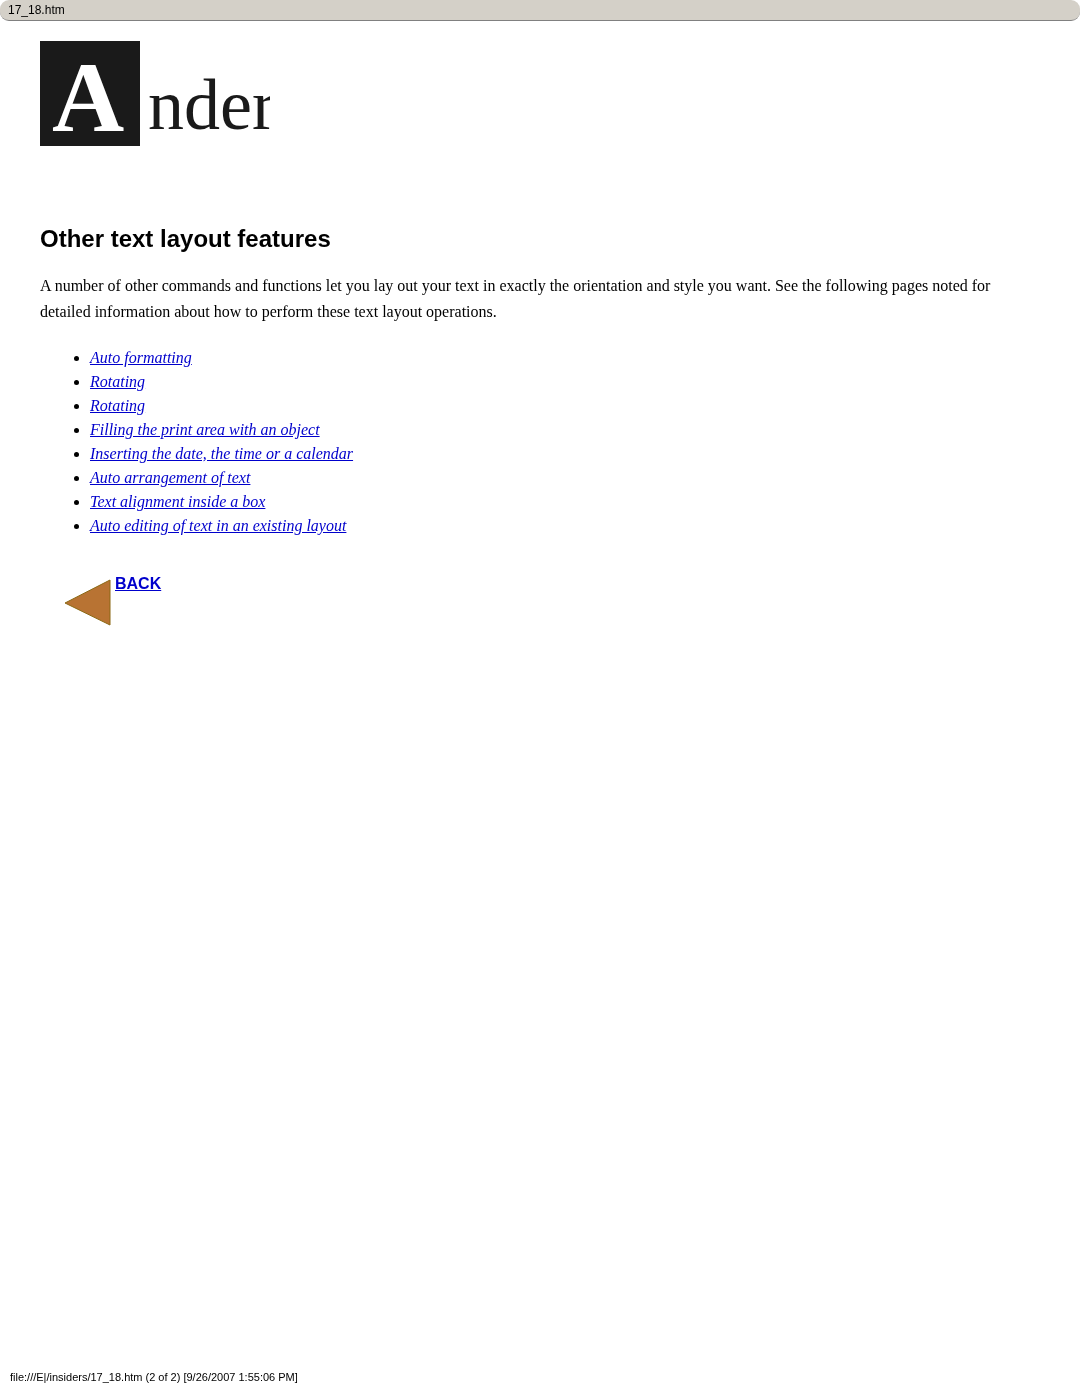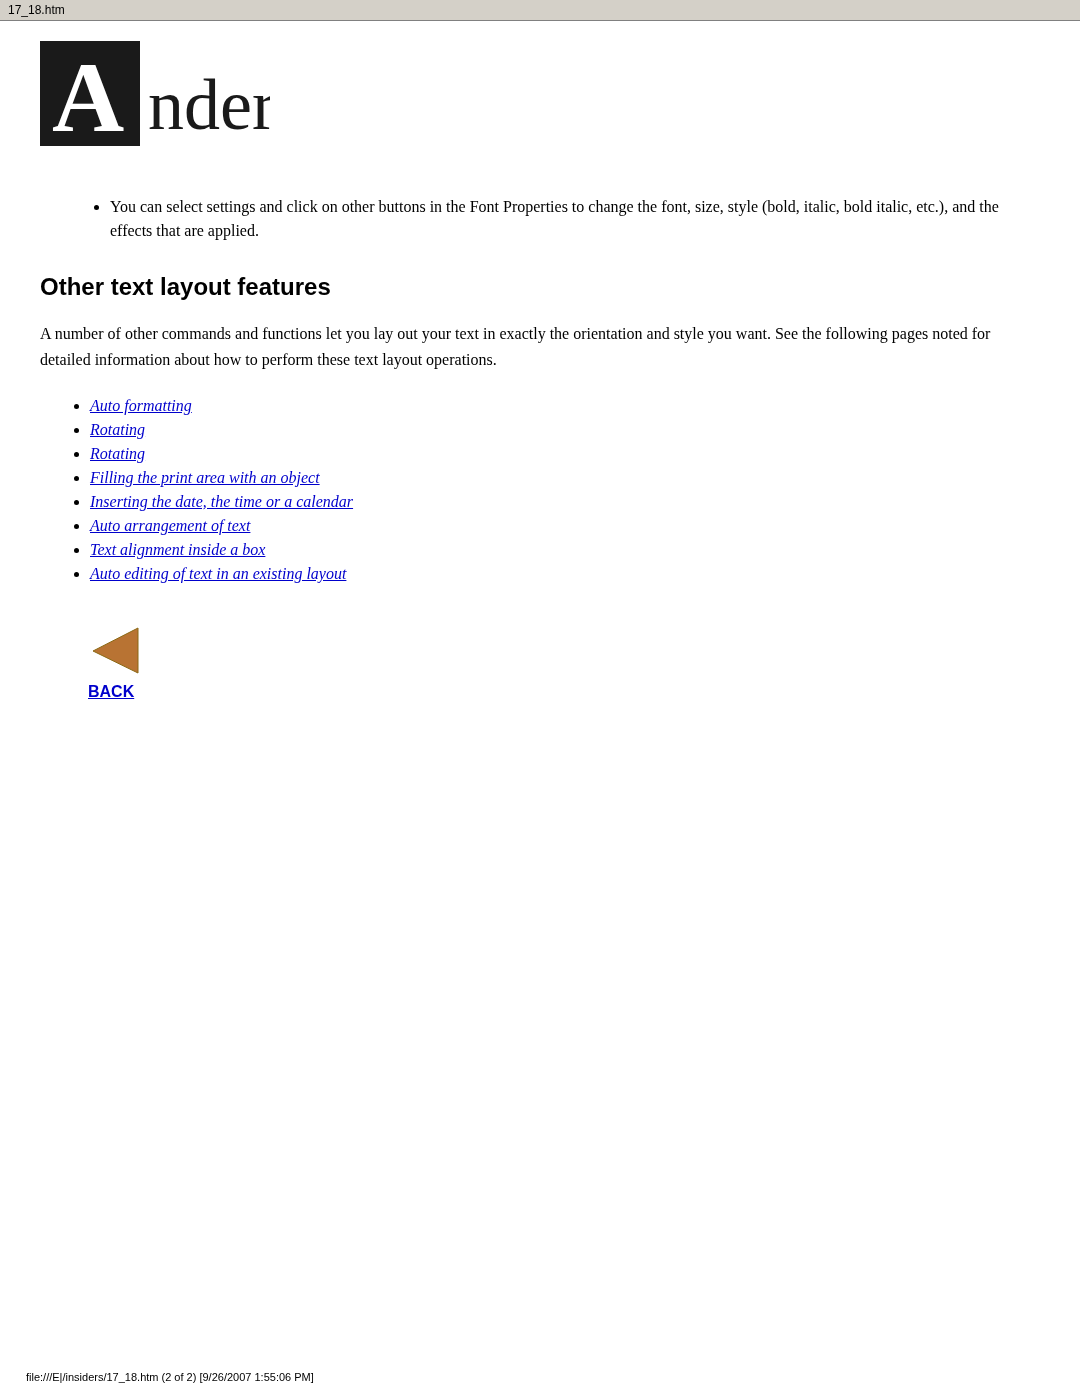--- a/index.html
+++ b/index.html
@@ -18,20 +18,21 @@
       position: relative;
     }
 
     .tab-bar {
       background: #d4d0c8;
       padding: 3px 8px;
       font-family: Arial, sans-serif;
       font-size: 12px;
       color: #000;
       border-bottom: 1px solid #808080;
+      border-radius: 9px;
     }
 
     .page-content {
       padding: 20px 40px 60px 40px;
     }
 
     .logo-svg {
       width: 230px;
       height: 110px;
     }
@@ -75,23 +76,22 @@
     }
 
     .link-list li a {
       color: #0000cc;
       text-decoration: underline;
       font-size: 16px;
       font-style: italic;
     }
 
     .back-section {
-      margin: 40px 0 20px 48px;
+      margin: 40px 0 20px 20px;
       display: flex;
-      flex-direction: column;
       align-items: flex-start;
     }
 
     .back-arrow {
       width: 55px;
       height: 55px;
       margin-bottom: 5px;
     }
 
     .back-link {
@@ -104,21 +104,20 @@
 
     .status-bar {
       position: absolute;
       bottom: 10px;
       left: 0;
       right: 0;
       padding: 4px 10px;
       font-family: Arial, sans-serif;
       font-size: 11px;
       color: #000;
-      margin-left: 16px;
     }
   </style>
 </head>
 <body>
 
 <div class="tab-bar">
   <span>17_18.htm</span>
 </div>
 
 <div style="margin: 20px 0 20px 40px;">
@@ -127,27 +126,20 @@
     <rect x="0" y="0" width="100" height="105" fill="#1a1a1a"></rect>
 
     <text x="12" y="90" font-family="Times New Roman, serif" font-size="100" font-weight="bold" fill="white">A</text>
 
     <text x="108" y="88" font-family="Times New Roman, serif" font-size="72" fill="#1a1a1a">nderson</text>
   </svg>
 </div>
 
 <div class="page-content">
 
-  <div class="bullet-section">
-    <ul>
-      <li>
-        <span>You can select settings and click on other buttons in the Font Properties to change the font, size, style (bold, italic, bold italic, etc.), and the effects that are applied.</span>
-      </li>
-    </ul>
-  </div>
 
   <h2 class="section-heading">Other text layout features</h2>
 
   <p class="intro-paragraph">A number of other commands and functions let you lay out your text in exactly the orientation and style you want. See the following pages noted for detailed information about how to perform these text layout operations.</p>
 
   <ul class="link-list">
     <li>
       <a href="#">Auto formatting </a>
     </li>
     <li>

